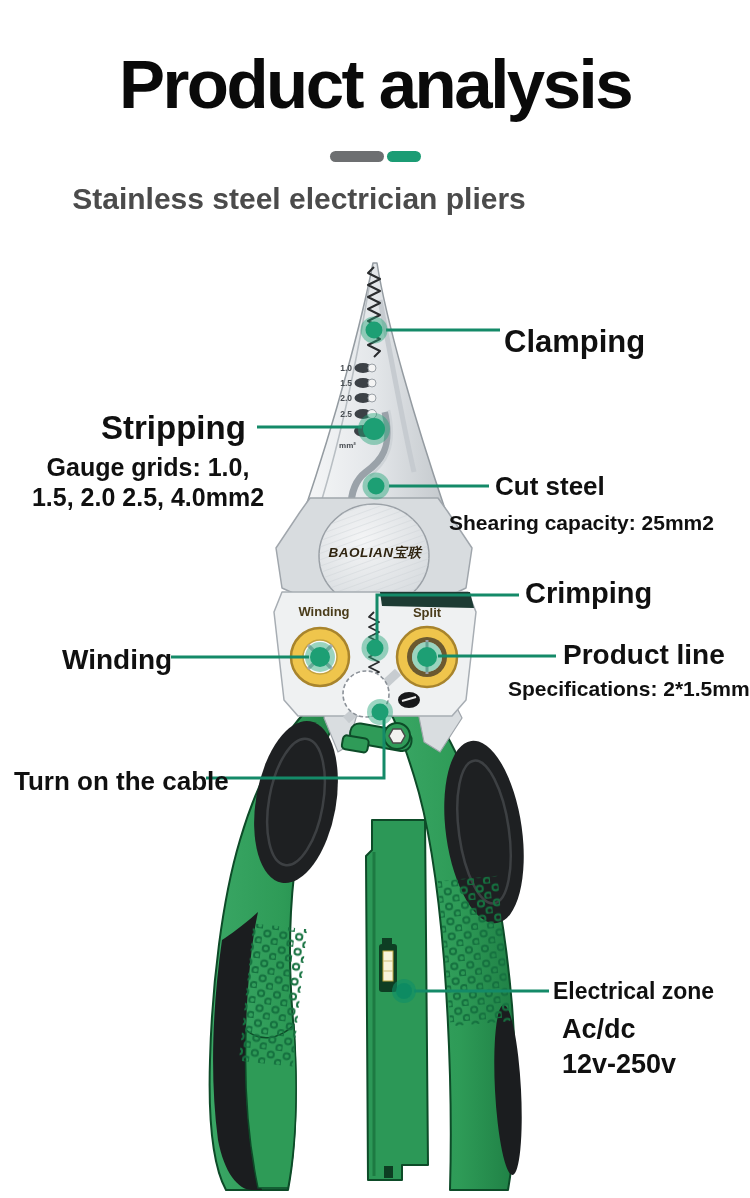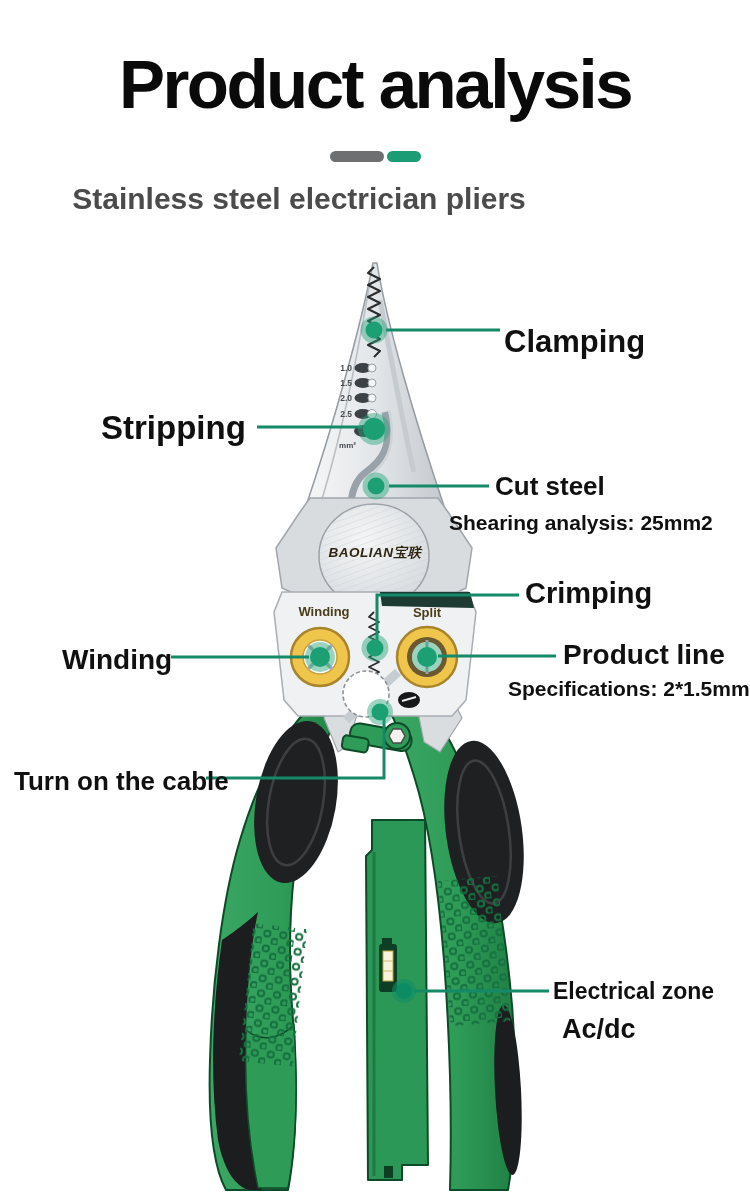--- a/index.html
+++ b/index.html
@@ -225,31 +225,36 @@
       <g>
         <circle cx="404" cy="991" r="12" fill="#0f8f68" opacity="0.6"></circle>
           <circle cx="404" cy="991" r="8" fill="#0c8a63" opacity="0.85"></circle>
       </g>
     </g>
   </svg>
 
   <div class="callout co-clamping">Clamping</div>
 
   <div class="callout co-stripping">Stripping</div>
+  <div class="callout co-stripping-detail">
+    <span>Gauge grids: 1.0,</span>
+    <span>1.5, 2.0 2.5, 4.0mm2</span>
+  </div>
 
   <div class="callout co-cutwires">Cut steel</div>
-  <div class="callout co-shearing">Shearing analysis: 25mm2</div>
+  <div class="callout co-shearing">Shearing capacity: 25mm2</div>
 
   <div class="callout co-crimping">Crimping</div>
 
   <div class="callout co-branch">Product line</div>
   <div class="callout co-specs">Specifications: 2*1.5mm2</div>
 
   <div class="callout co-winding">Winding</div>
 
   <div class="callout co-turncable">Turn on the cable</div>
 
   <div class="callout co-electrical">Electrical zone</div>
   <div class="callout co-acdc">
     <span>Ac/dc</span>
+    <span>12v-250v</span>
   </div>
 
 </div>
 
 </body></html>

